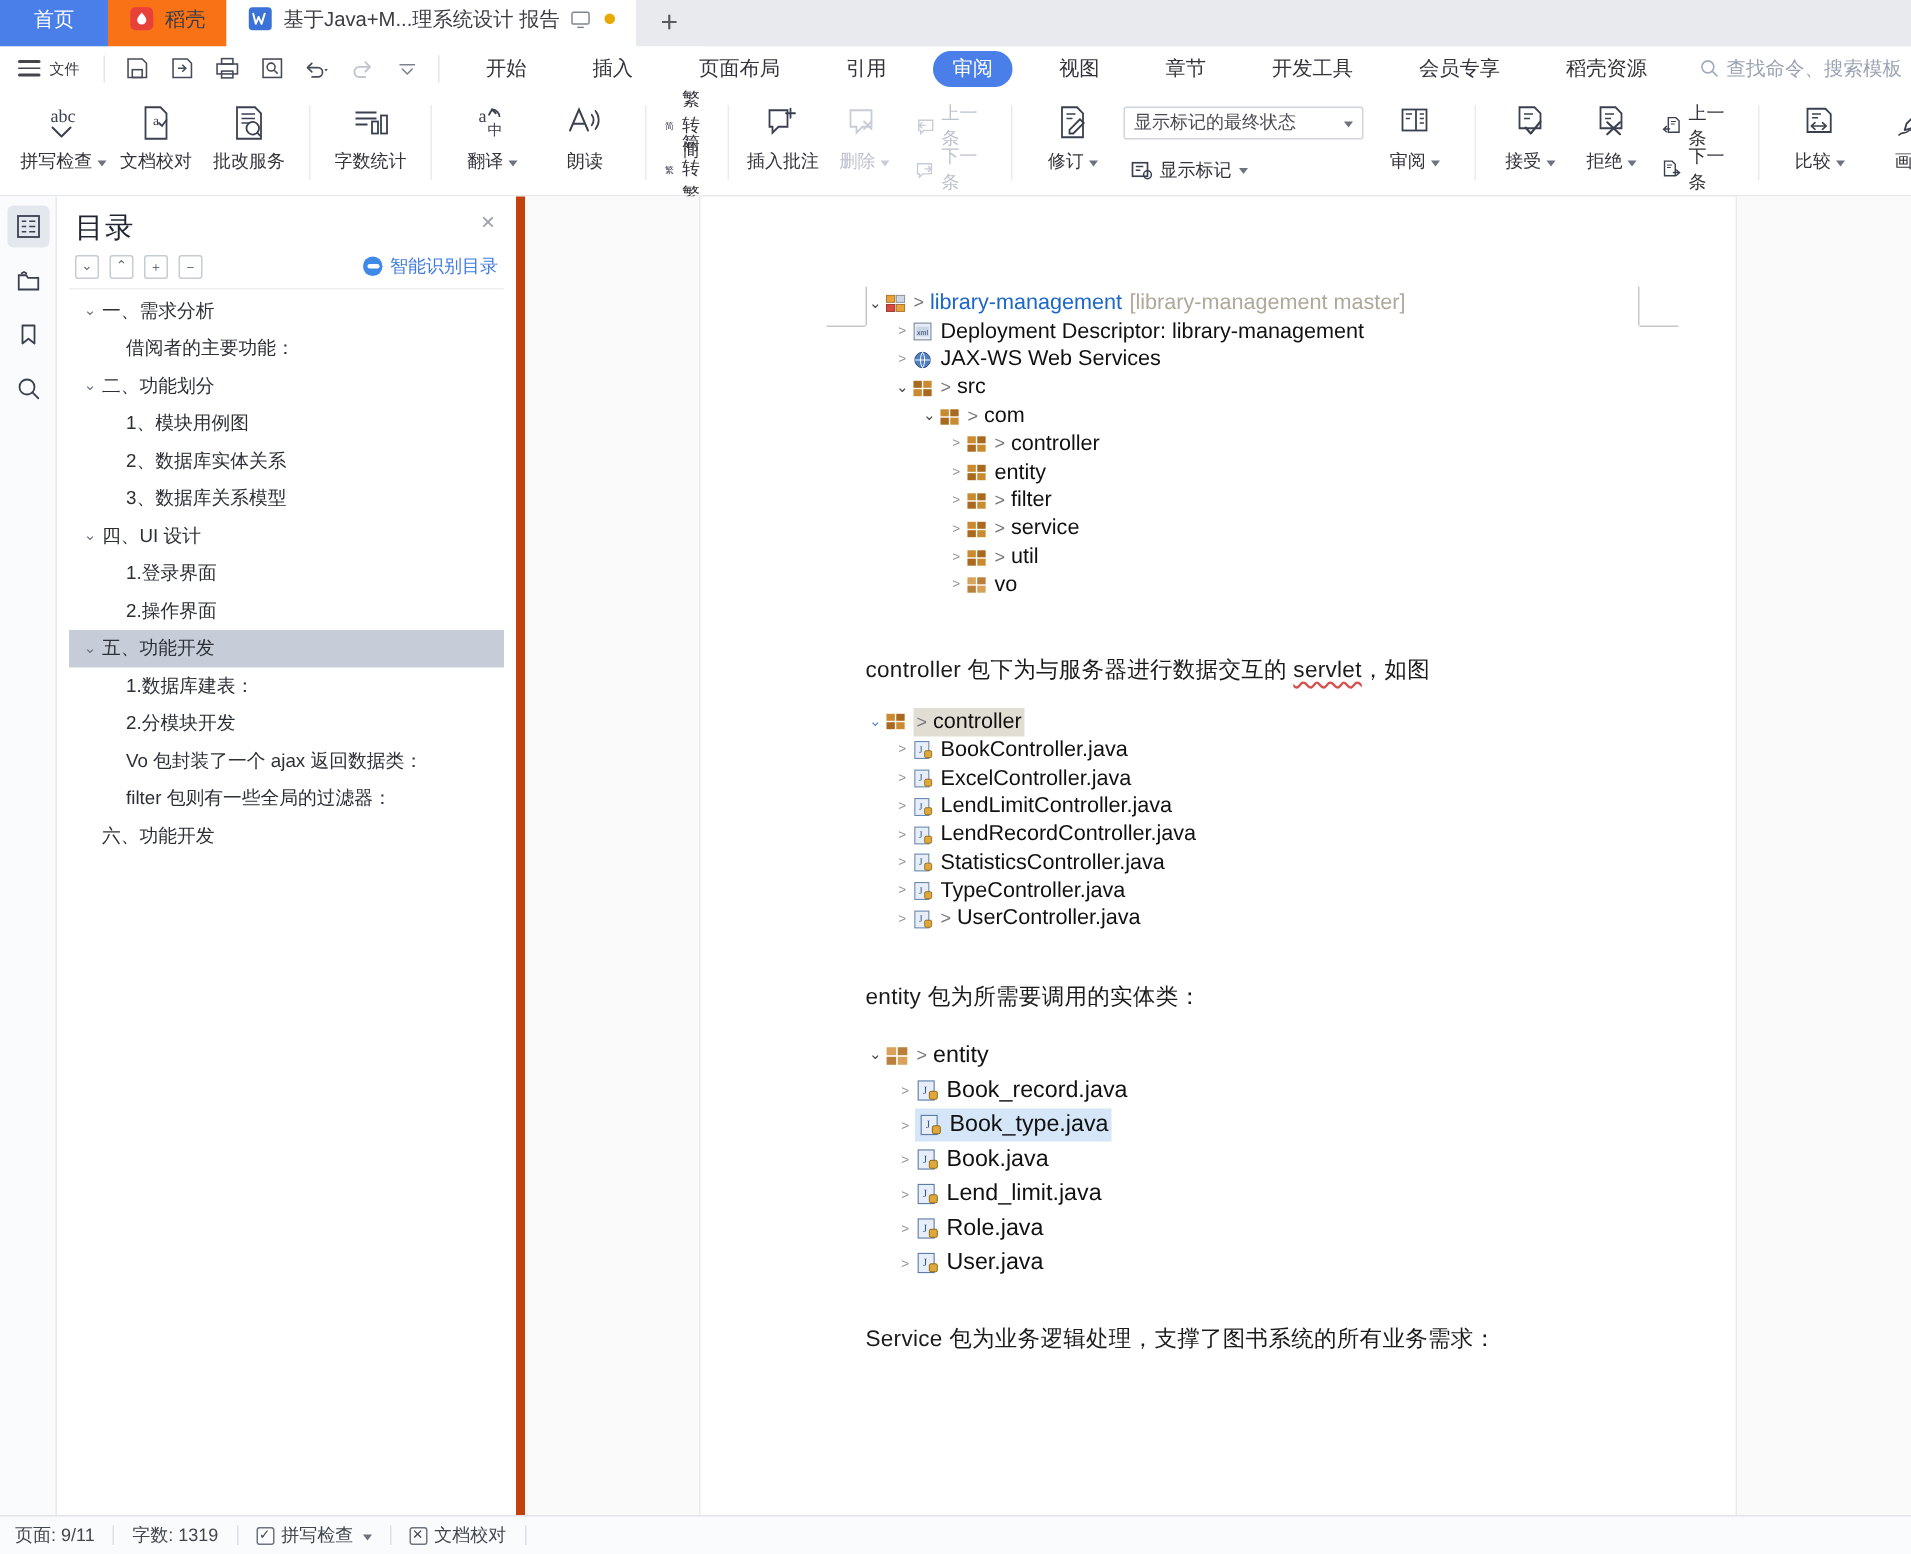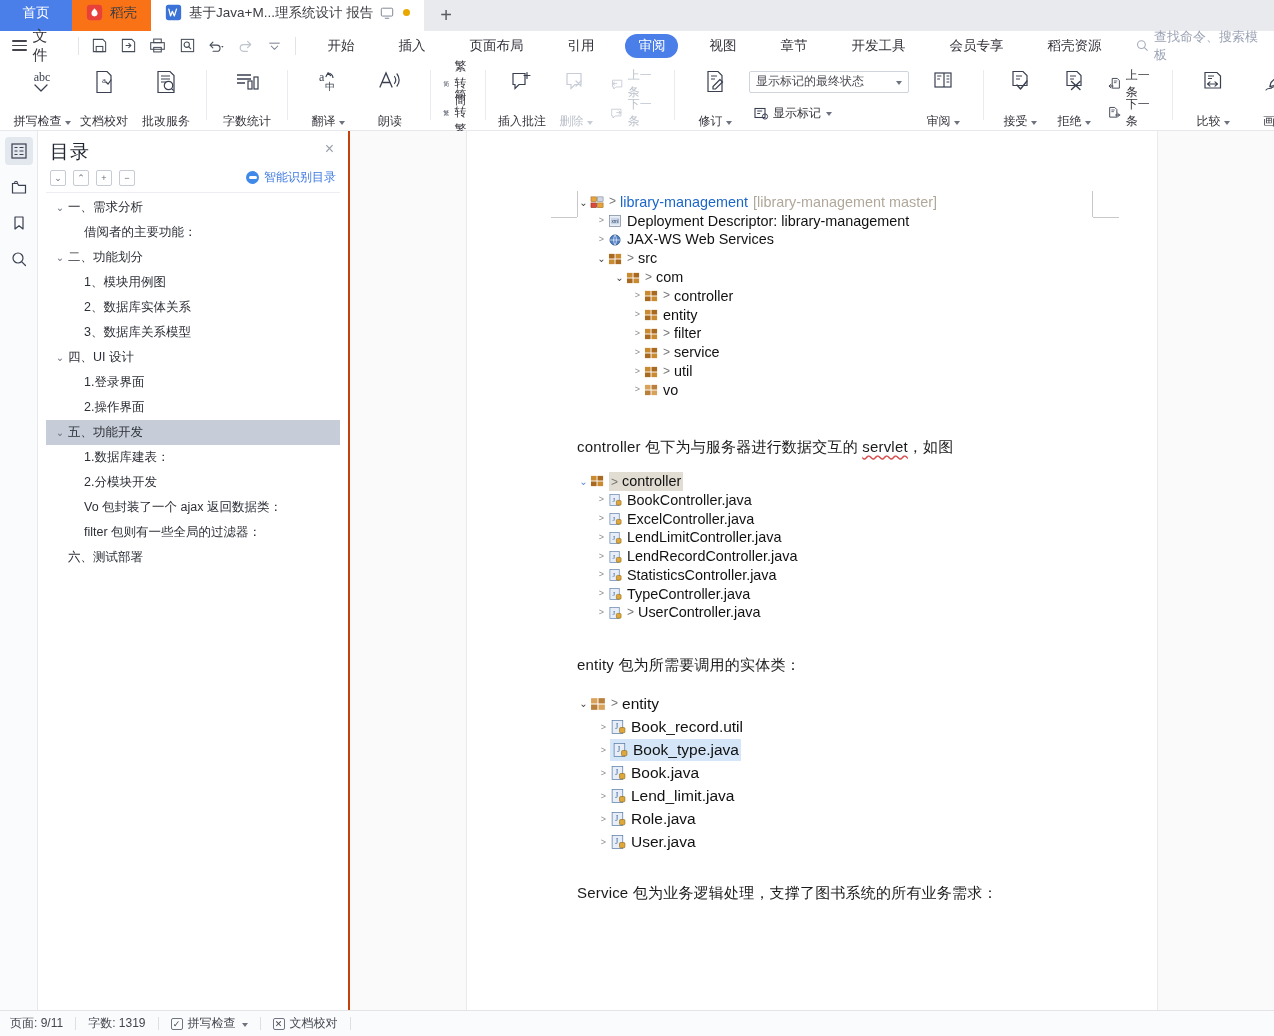--- a/index.html
+++ b/index.html
@@ -33,41 +33,41 @@
   .tab-dot { width: 7px; height: 7px; border-radius: 50%; background: #e8a800; flex: none; margin-left: 2px;}
   .newtab { width: 44px; height: 31px; display: flex; align-items: center; justify-content: center;
             font-size: 20px; color: #5a5a60; cursor: default; }
   .tabstrip-rest { flex: 1; background: #e8eaee; height: 31px; }
 
   
   .menurow {
     height: 29px; background: #fff; display: flex; align-items: center;
     padding: 0 6px; gap: 0px; flex: none; position: relative;
   }
-  .filebtn { display: flex; align-items: center; gap: 6px; padding: 0 10px 0 6px; font-size: 15px; color: #33333b; }
+  .filebtn { display: flex; align-items: center; gap: 6px; padding: 0 10px 0 6px; font-size: 10px; color: #33333b; }
   .hamb { display:flex; flex-direction: column; gap: 3px; width: 15px; }
   .hamb i { display:block; height: 1.6px; background: #44444c; border-radius: 1px; }
   .vsep { width: 1px; height: 18px; background: #e2e4e8; margin: 0 6px; }
   .qicon { width: 30px; height: 26px; display: flex; align-items: center; justify-content: center; cursor: default; }
   .qicon svg { display:block; }
   .ribtabs { display: flex; align-items: center; gap: 18px; margin-left: 12px; }
   .ribtab { font-size: 13.5px; color: #33333b; padding: 3px 13px; border-radius: 12px; cursor: default; white-space: nowrap;}
   .ribtab.sel { background: #4a7ee8; color: #fff; }
   .searchbox { display: flex; align-items: center; gap: 5px; margin-left: 22px; color: #9aa2b4; font-size: 13px; }
 
   
   .ribbon {
     height: 71px; background: #fff; display: flex; align-items: stretch;
     padding: 2px 4px 0 6px; flex: none; border-bottom: 1px solid #e6e8ec;
   }
   .grp { display: flex; align-items: stretch; padding: 0 5px; }
   .gsep { width: 1px; background: #e9ebef; margin: 8px 4px 10px 4px; flex:none; }
   .bigbtn {
     width: 62px; display: flex; flex-direction: column; align-items: center; justify-content: flex-start;
-    padding-top: 5px; gap: 16px; cursor: default;
+    padding-top: 5px; gap: 2px; cursor: default;
   }
   .bigbtn .lbl { font-size: 12px; color: #33333b; white-space: nowrap; display:flex; align-items:center; gap:2px; }
   .bigbtn.dim .lbl { color: #bdc2cc; }
   .bigbtn .gico { height: 30px; display: flex; align-items: center; justify-content: center; }
   .caret { display:inline-block; width:0;height:0;border-left:3.2px solid transparent;border-right:3.2px solid transparent;border-top:4px solid #6c7280; margin-left:1px; position:relative; top:1px;}
   .caret.dim { border-top-color:#c7ccd6; }
   .stackgrp { display: flex; flex-direction: column; justify-content: center; gap: 4px; padding: 4px 3px 0 3px;}
   .smallbtn { display: flex; align-items: center; gap: 4px; font-size: 12px; color: #33333b; height: 25px; padding: 0 4px; cursor: default;}
   .smallbtn.dim { color: #bdc2cc; }
   .combo {
@@ -80,21 +80,21 @@
   
   .body { flex: 1; display: flex; min-height: 0; position: relative; background:#fff; }
 
   
   .rail { width: 38px; background: #fafbfc; border-right: 1px solid #e6e8ec; padding-top: 6px;
           display: flex; flex-direction: column; align-items: center; gap: 8px; flex:none;}
   .railbtn { width: 28px; height: 28px; display: flex; align-items: center; justify-content: center; border-radius: 4px; cursor: default;}
   .railbtn.act { background: #e3e7ee; }
 
   
-  .outline { width: 312px; background: #fff; border-right: 2px solid #c2410c; display: flex; flex-direction: column; flex:none; position:relative;}
+  .outline { width: 312px; background: #fff; border-right: 6px solid #c2410c; display: flex; flex-direction: column; flex:none; position:relative;}
   .outline-head { padding: 8px 12px 2px 12px; display: flex; align-items: flex-start; justify-content: space-between;}
   .outline-title { font-size: 19px; color: #1f2430; letter-spacing: 1px; }
   .xbtn { font-size: 16px; color: #9aa0ab; line-height: 1; cursor: default; padding: 2px 2px;}
   .outline-tools { display: flex; align-items: center; justify-content: space-between; padding: 2px 12px 6px 12px; }
   .tbtns { display: flex; gap: 7px; }
   .tbtn { width: 16px; height: 16px; border: 1px solid #c6cbd4; border-radius: 2px; display: flex; align-items: center; justify-content: center; font-size: 9px; color: #666c78; cursor: default;}
   .smartlink { display: flex; align-items: center; gap: 5px; font-size: 12px; color: #3f7be0; cursor: default;}
   .smartdot { width: 13px; height: 13px; border-radius: 50%; background: #3f8ae8; display:block; position:relative;}
   .smartdot:after{content:"";position:absolute;left:2.5px;top:5px;width:8px;height:3px;border-radius:2px;background:#fff;}
   .outline-list { flex: 1; overflow: hidden; padding: 2px 0 0 0; border-top: 1px solid #eceef1; margin: 0 8px; }
@@ -594,21 +594,21 @@
             <span class="otext">2.分模块开发</span>
           </div>
         <div class="oitem l1">
             <span class="otext">Vo 包封装了一个 ajax 返回数据类：</span>
           </div>
         <div class="oitem l1">
             <span class="otext">filter 包则有一些全局的过滤器：</span>
           </div>
         <div class="oitem l0">
             <span class="ochev"></span>
-            <span class="otext">六、测试部署</span>
+            <span class="otext">六、功能开发</span>
           </div>
       </div>
     </div>
 
     <div class="docarea">
       <div class="page">
 
         <span class="mark" style="left:110px; top:60px; height:26px;"></span>
         <span class="markh" style="left:84px; top:86px; width:26px;"></span>
         <span class="mark" style="right:64px; top:60px; height:26px;"></span>
@@ -829,21 +829,21 @@
               <span class="tarrow">&gt;</span>
               <span class="tname">entity</span>
             </div>
             <div class="trow" style="padding-left:20px;height:23px;">
                 <span class="tchev">&gt;</span>
                 <svg class="tico" style="width:17px;height:16px" viewBox="0 0 16 15">
                   <rect x="2" y="1.5" width="10" height="12" fill="#e8eef7" stroke="#5a7ca8" stroke-width=".7"></rect>
                   <text x="6.2" y="9.5" font-size="7" fill="#2e5a93" text-anchor="middle" font-family="Liberation Serif, serif">J</text>
                   <rect x="9" y="8" width="5" height="5" rx="1" fill="#e0a83a" stroke="#8a6416" stroke-width=".6"></rect>
                 </svg>
-                <span class="tname">Book_record.util</span>
+                <span class="tname">Book_record.java</span>
               </div>
             <div class="trow" style="padding-left:20px;height:23px;">
                 <span class="tchev">&gt;</span>
                 <span class="hl-blue" style="display:inline-flex;align-items:center;">
                   <svg class="tico" style="width:17px;height:16px" viewBox="0 0 16 15">
                     <rect x="2" y="1.5" width="10" height="12" fill="#e8eef7" stroke="#5a7ca8" stroke-width=".7"></rect>
                     <text x="6.2" y="9.5" font-size="7" fill="#2e5a93" text-anchor="middle" font-family="Liberation Serif, serif">J</text>
                     <rect x="9" y="8" width="5" height="5" rx="1" fill="#e0a83a" stroke="#8a6416" stroke-width=".6"></rect>
                   </svg>
                   <span class="tname">Book_type.java</span>

